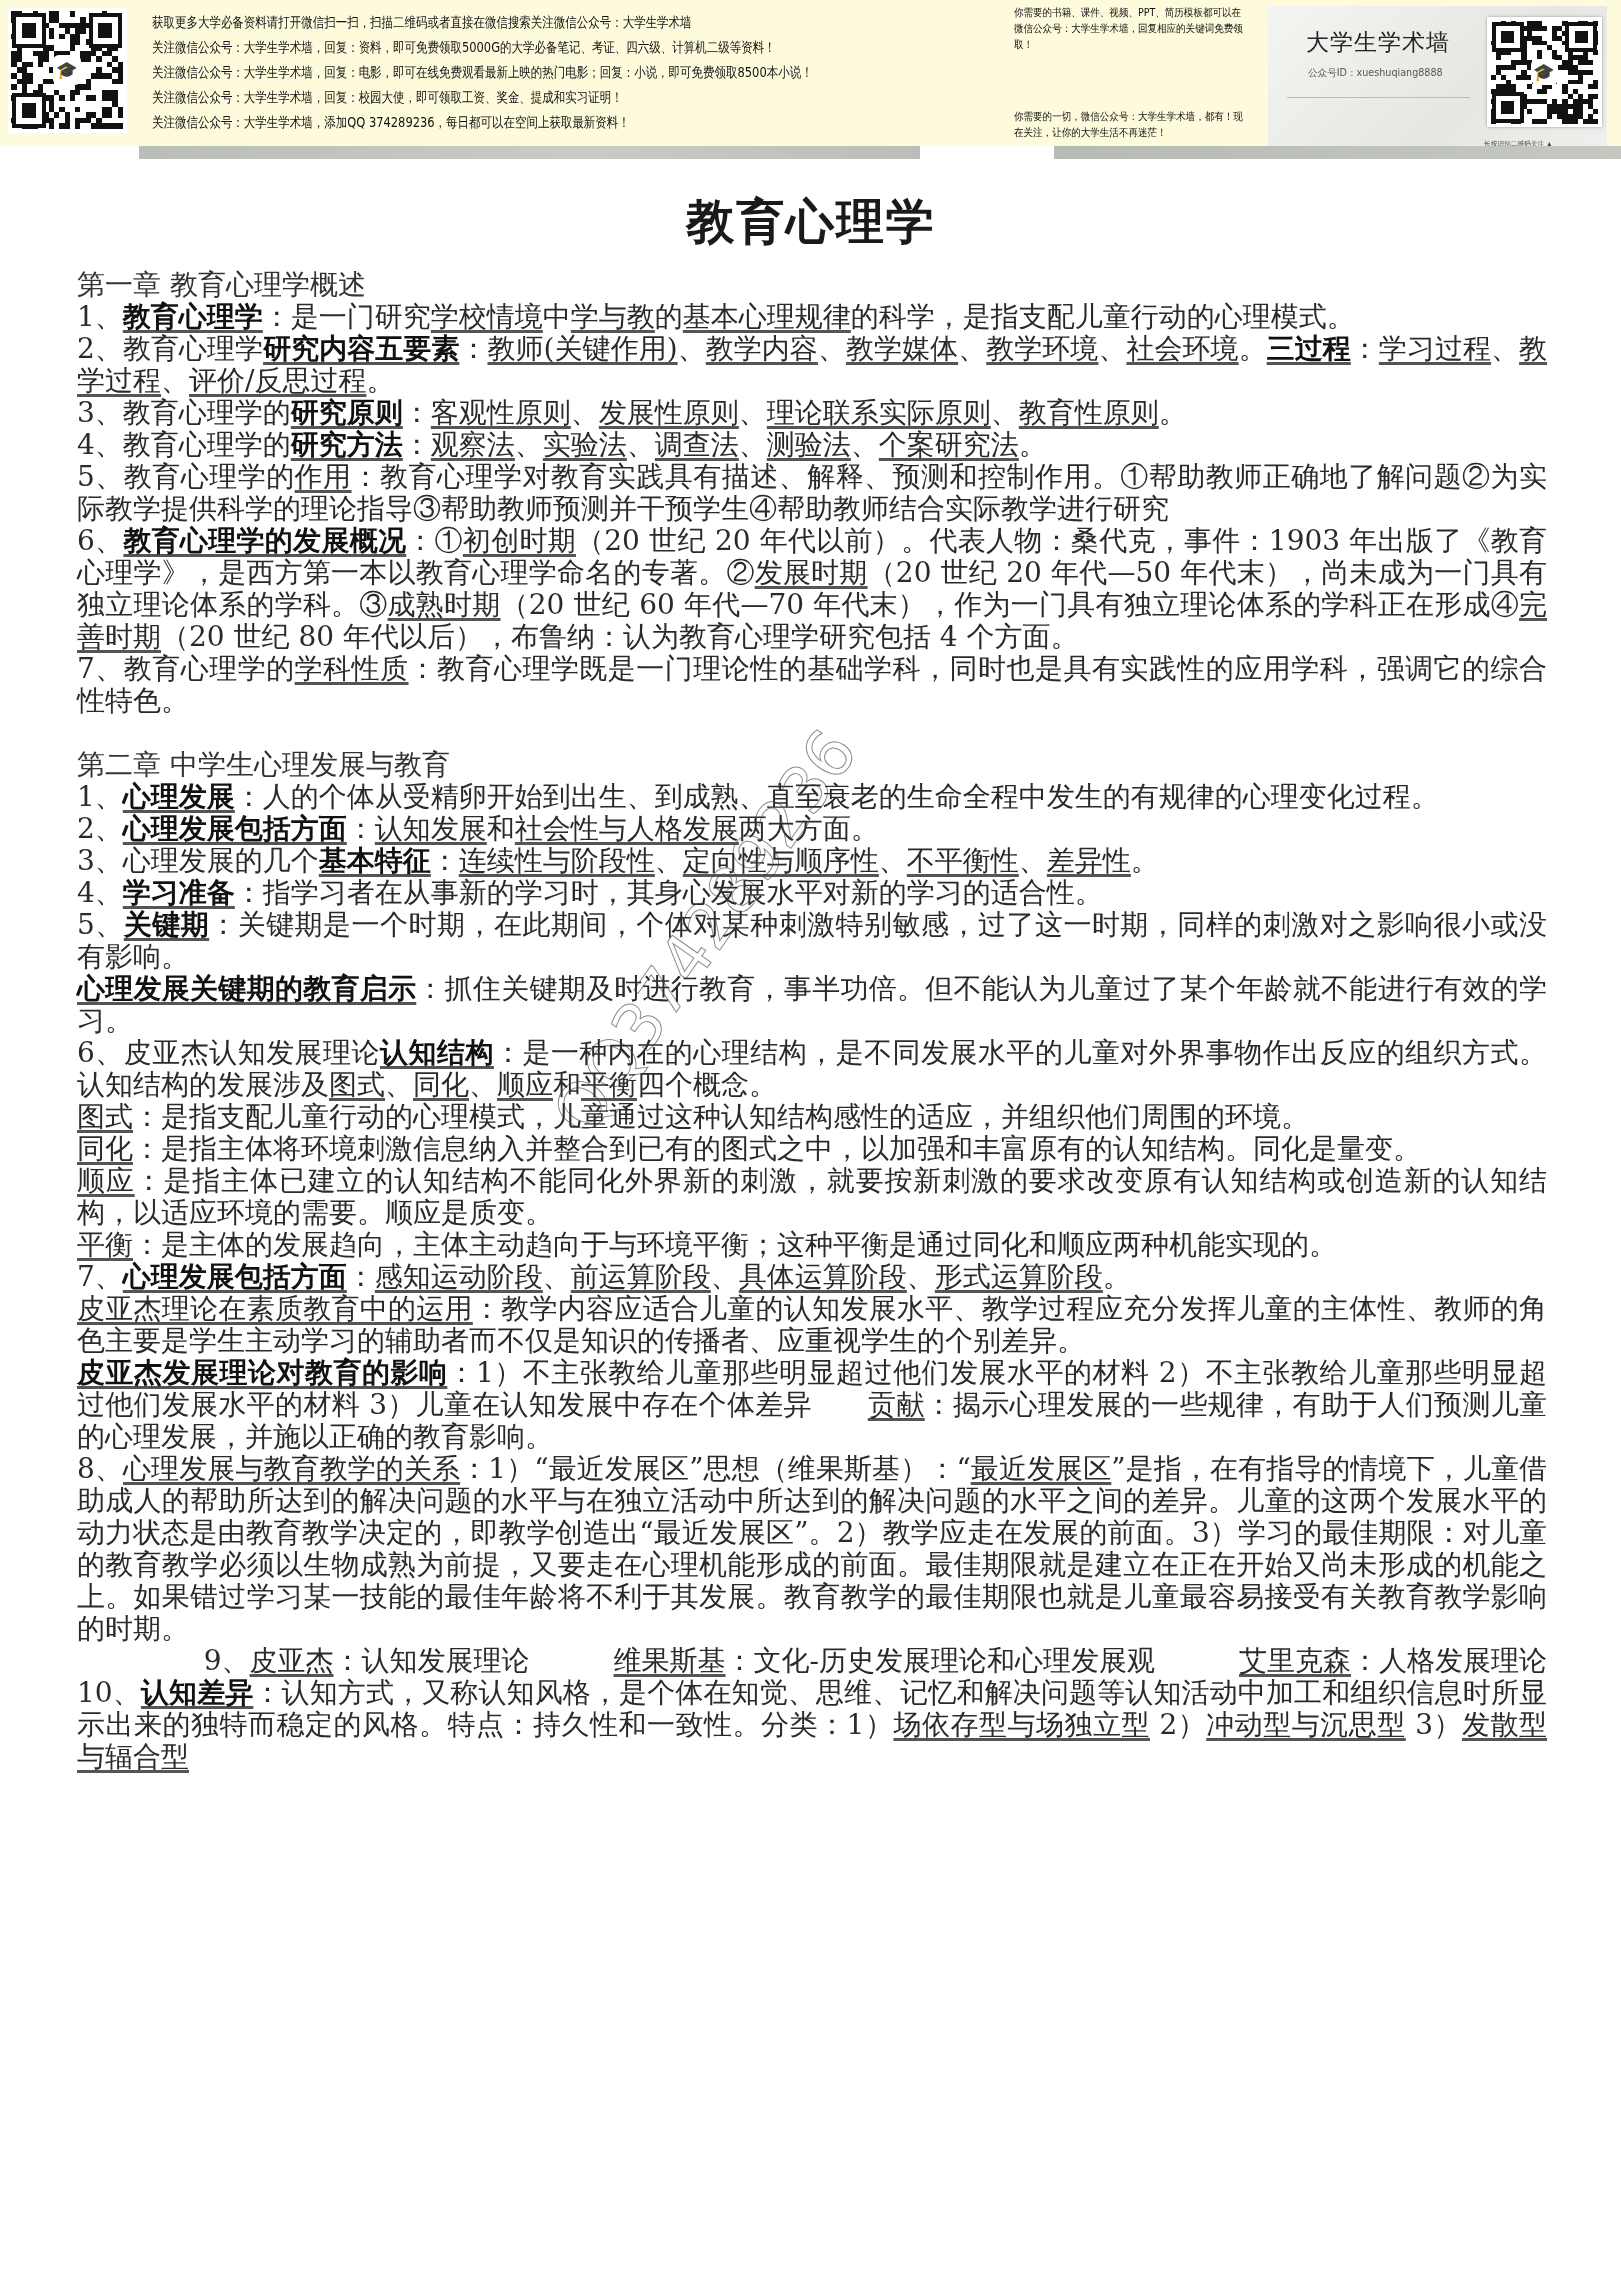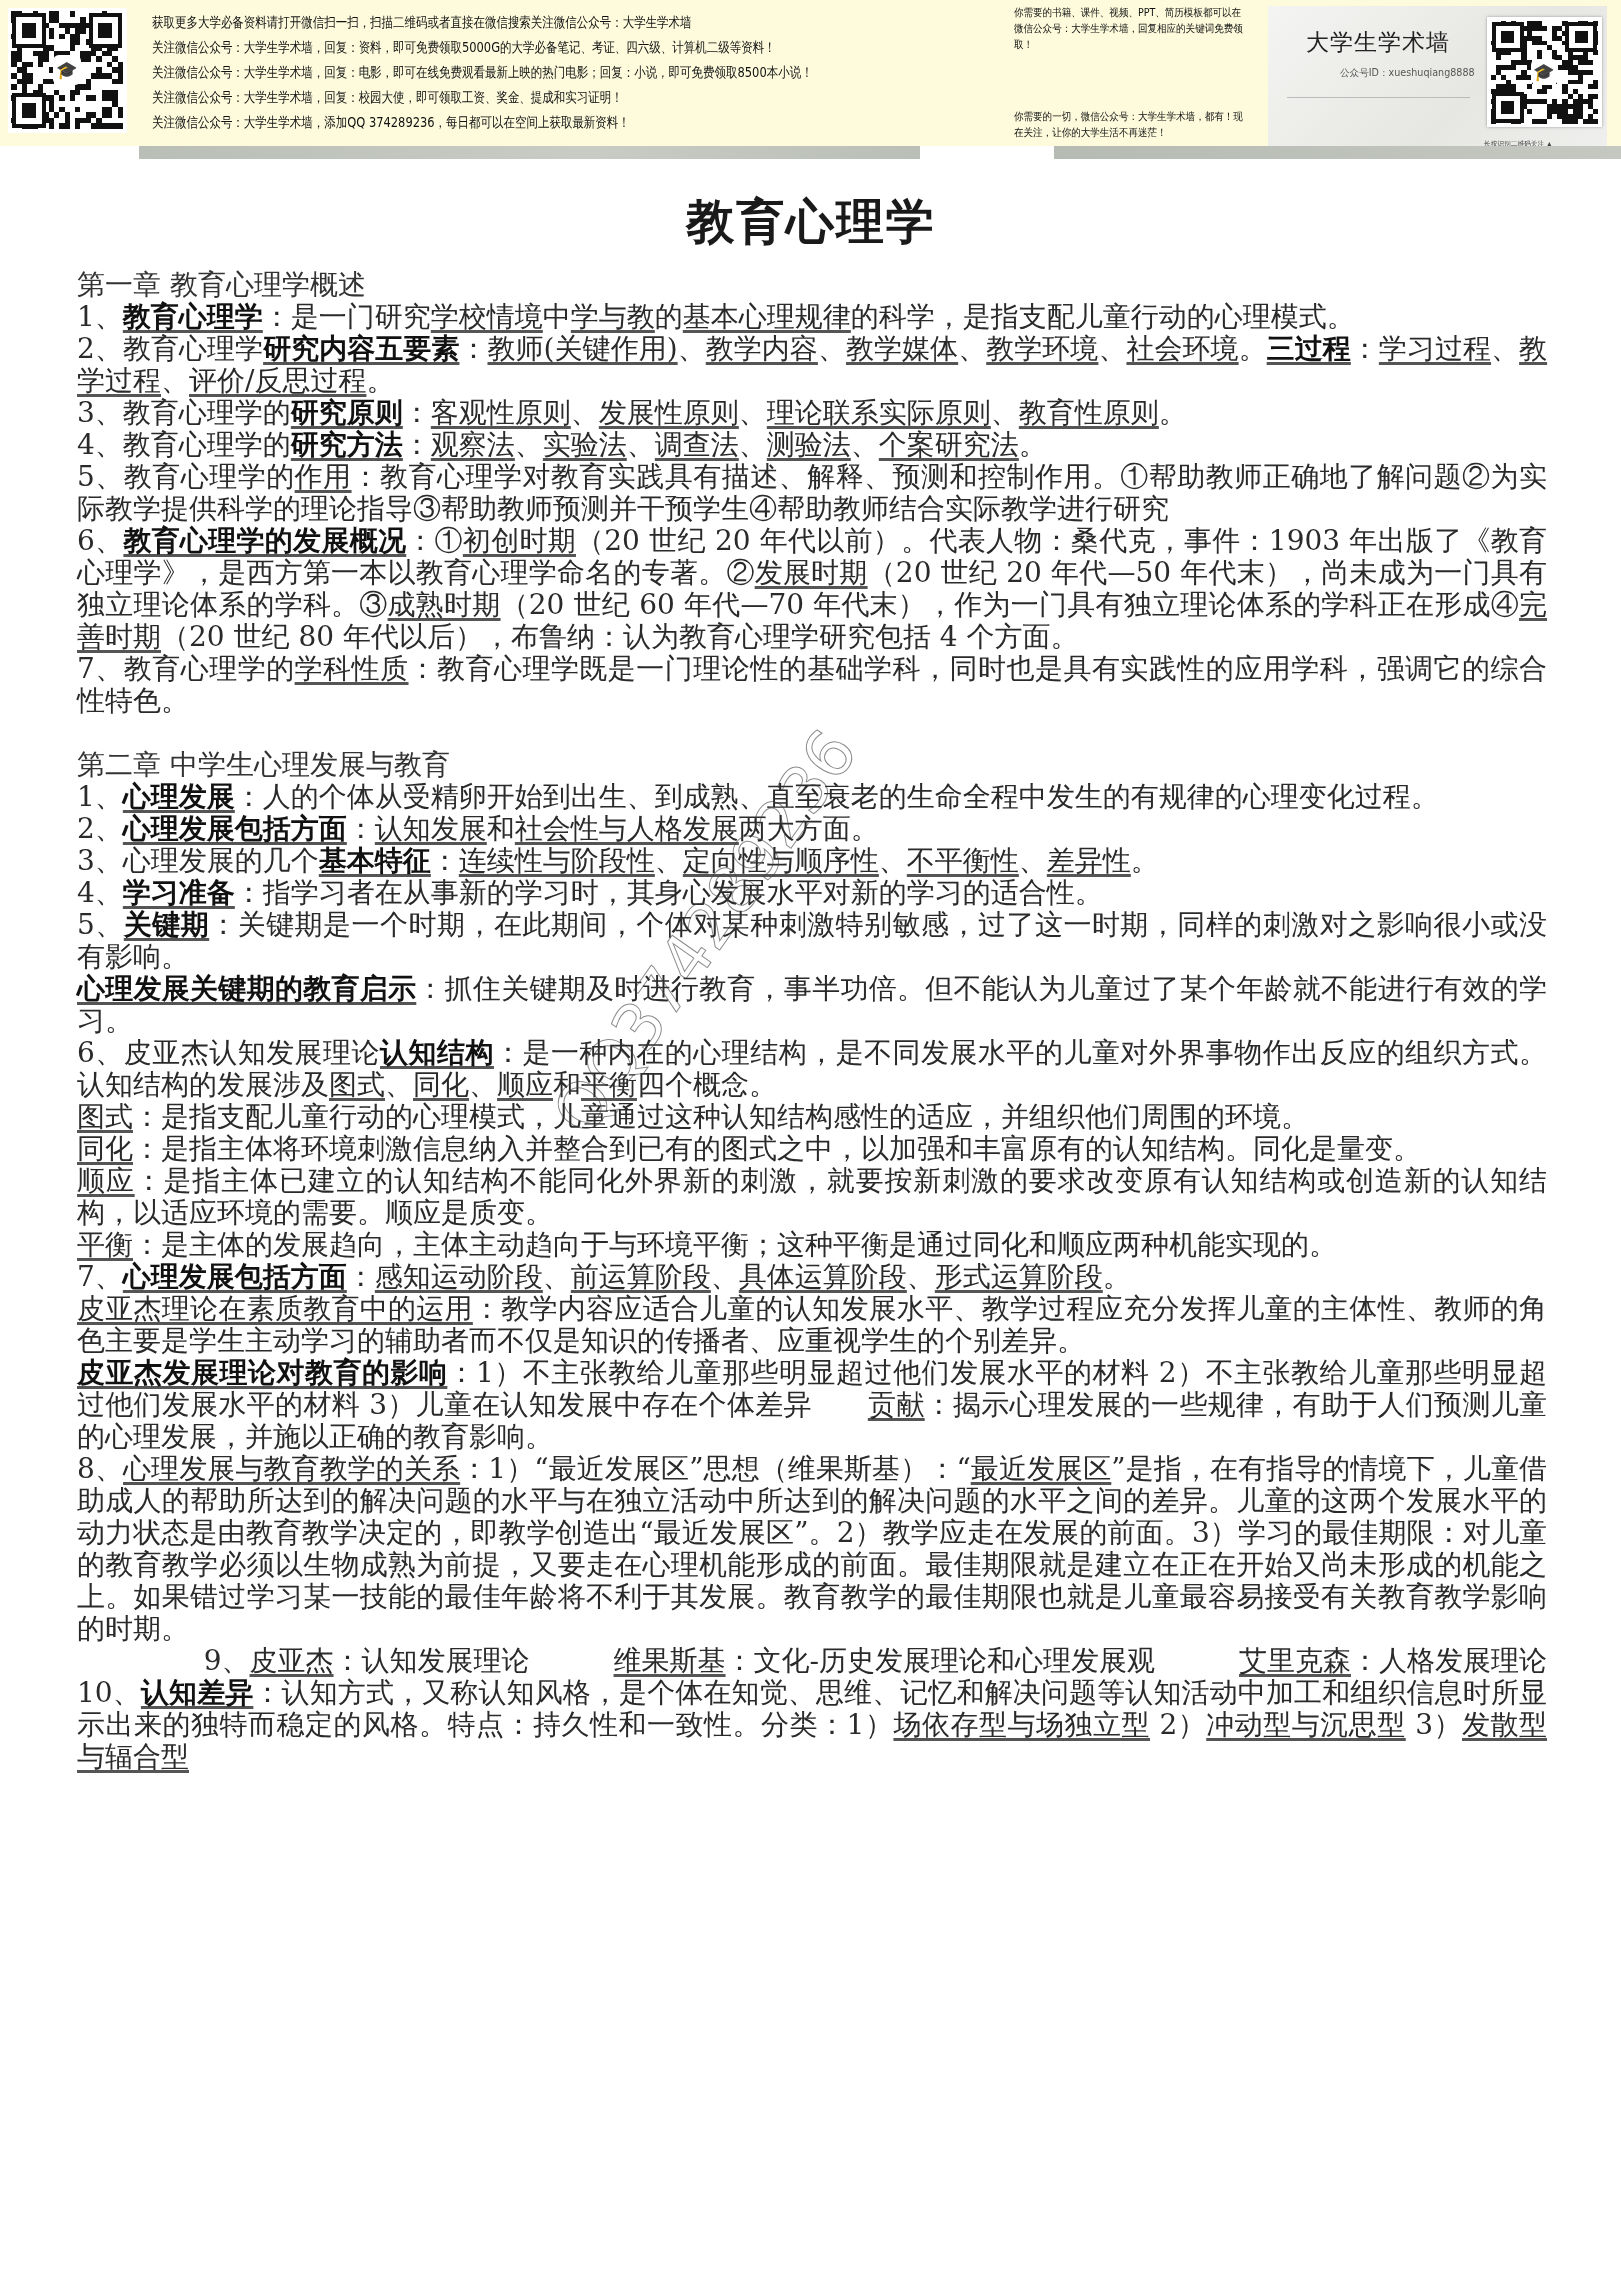--- a/index.html
+++ b/index.html
@@ -62,21 +62,21 @@
       background: linear-gradient(135deg, #f4f4f2, #e6e6e3 60%, #efefed);
     }
     .brand-title {
       position: absolute; left: 38px; top: 21px;
       font-family: "DejaVu Sans", "Liberation Sans", sans-serif;
       font-size: 23px; color: #222; letter-spacing: 1px;
     }
     .brand-id {
       position: absolute; left: 40px; top: 61px;
       font-family: "DejaVu Sans", "Liberation Sans", sans-serif;
-      font-size: 9.6px; color: #555; margin-left: 32px;
+      font-size: 9.6px; color: #555;
     }
     .brand-divider { position: absolute; left: 19px; top: 91px; width: 183px; height: 1px; background: #bbb; }
     .brand-nav {
       position: absolute; left: 38px; top: 106px;
       font-family: "DejaVu Sans", "Liberation Sans", sans-serif;
       font-size: 9.6px; color: #555; display: flex; gap: 12px; margin-top: 35px;
     }
     .brand-nav .sep { color: #999; }
     .brand-caption {
       position: absolute; left: 216px; top: 134px;

